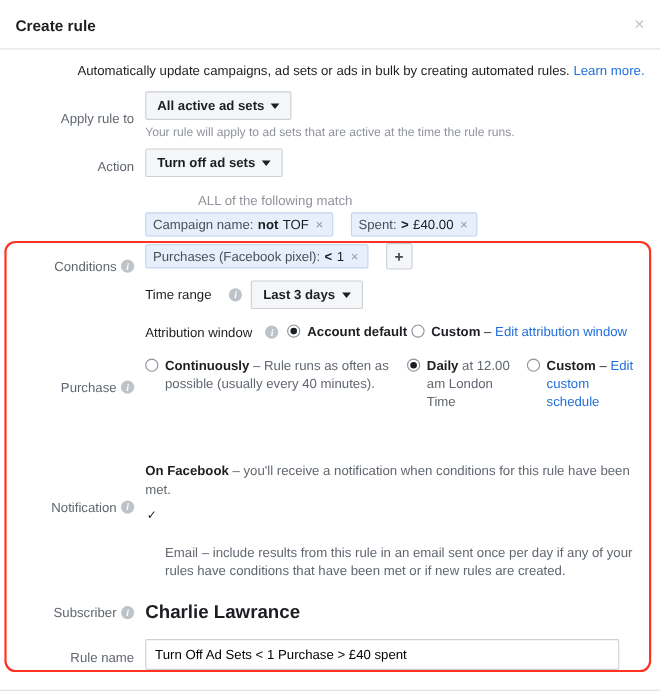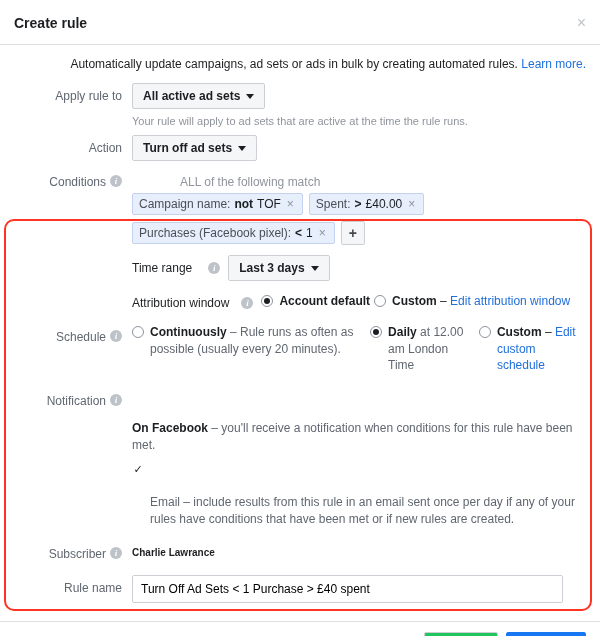--- a/index.html
+++ b/index.html
@@ -40,21 +40,21 @@
   .label-col {
     width: 118px;
     flex: 0 0 118px;
     text-align: right;
     padding-right: 10px;
     padding-top: 6px;
     color: #606770;
     font-size: 12px;
     display: flex;
     justify-content: flex-end;
-    align-items: flex-start;
+    align-items: center;
     gap: 4px;
   }
   .value-col { flex: 1; font-size: 12px; }
   .info-icon {
     display: inline-flex;
     width: 12px; height: 12px;
     border-radius: 50%;
     background: #bec3c9;
     color: #fff;
     font-size: 9px;
@@ -81,21 +81,21 @@
     border-left: 4px solid transparent;
     border-right: 4px solid transparent;
     border-top: 5px solid #1c1e21;
   }
   .help-text {
     color: #90949c;
     font-size: 11px;
     margin-top: 6px;
   }
   .grey-text-row { color: #90949c; font-size: 12px; padding-top: 6px; padding-bottom: 4px; margin-left: 48px;}
-  .chips { display: flex; flex-wrap: wrap; gap: 6px; align-items: center; margin-bottom: 6px; text-align: right; }
+  .chips { display: flex; flex-wrap: wrap; gap: 16px; align-items: center; margin-bottom: 6px; text-align: right; }
   .chip {
     display: inline-flex;
     align-items: center;
     background: #e7effc;
     border: 1px solid #c4d2ee;
     border-radius: 2px;
     padding: 3px 6px;
     gap: 4px;
     font-size: 12px;
     color: #1c1e21;
@@ -187,22 +187,22 @@
     color: #ffffff;
     padding-left: 25px;
   }
   .highlight-box {
     position: absolute;
     border: 2px solid #ff3322;
     border-radius: 10px;
     pointer-events: none;
   }
   .dialog-body { position: relative; }
-  .subscriber-name { font-weight: bold; padding-top: 6px; font-size: 10px; }
-  .attr-block { display: flex; align-items: flex-end; gap: 8px; margin-top: 12px; }
+  .subscriber-name { font-weight: bold; padding-top: 6px; font-size: 17px; }
+  .attr-block { display: flex; align-items: center; gap: 8px; margin-top: 12px; }
   .attr-label-wrap { display:flex; align-items:center; gap:4px; padding-top:2px; }
 </style>
 </head>
 <body>
 
 <div class="dialog">
   <div class="header">
     <h2>Create rule</h2>
     <span class="close-x">×</span>
   </div>
@@ -293,28 +293,28 @@
               <span class="radio"></span>
               <span><b>Custom</b> – <span class="link">Edit attribution window</span></span>
             </div>
           </div>
         </div>
       </div>
     </div>
 
     <div class="row" style="margin-top:6px;">
       <div class="label-col">
-        <span>Schedule</span>
+        <span>Purchase</span>
         <span class="info-icon">i</span>
       </div>
       <div class="value-col">
         <div class="radio-list">
           <div class="radio-item">
             <span class="radio"></span>
-            <span><b>Continuously</b><span class="desc"> – Rule runs as often as possible (usually every 20 minutes).</span></span>
+            <span><b>Continuously</b><span class="desc"> – Rule runs as often as possible (usually every 40 minutes).</span></span>
           </div>
           <div class="radio-item">
             <span class="radio selected"></span>
             <span><b>Daily</b><span class="desc"> at 12.00 am London Time</span></span>
           </div>
           <div class="radio-item">
             <span class="radio"></span>
             <span><b>Custom</b> – <span class="link">Edit custom schedule</span></span>
           </div>
         </div>

